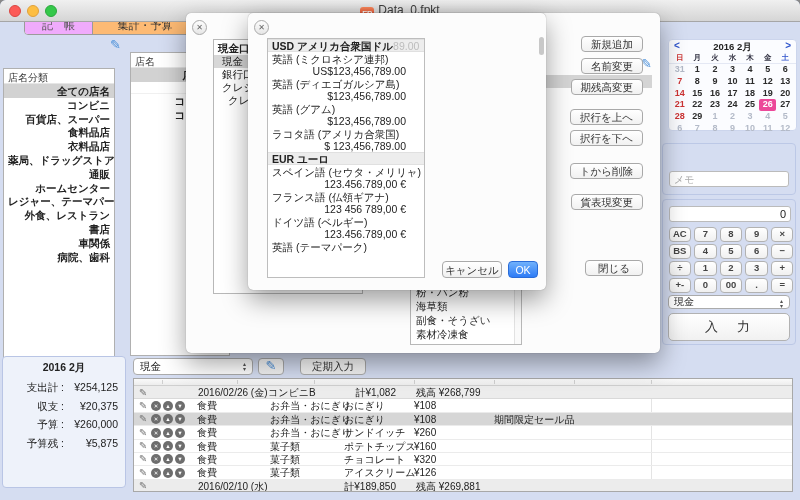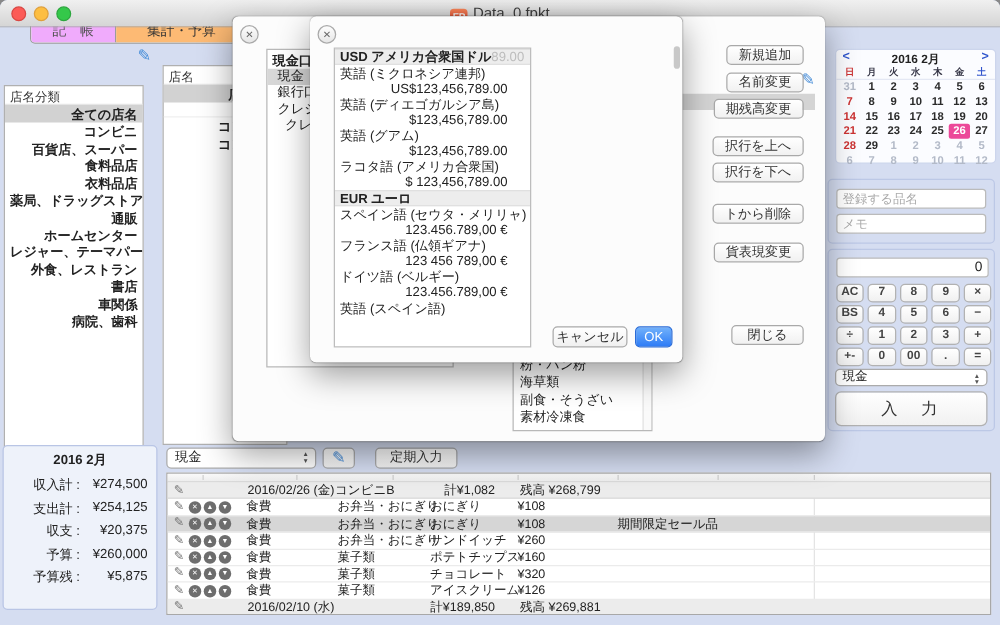--- a/index.html
+++ b/index.html
@@ -246,21 +246,20 @@
           <span class="cal-day muted">8</span>
           <span class="cal-day muted">9</span>
           <span class="cal-day muted">10</span>
           <span class="cal-day muted">11</span>
           <span class="cal-day muted">12</span>
         </div>
       </div>
   </div>
 
   <div class="group-box inputs-box">
-    <input class="text-input ti1" placeholder="登録する品名" style="">
     <input class="text-input ti2" placeholder="メモ" style="">
   </div>
 
   <div class="group-box calc-box">
     <div class="calc-display">0</div>
     <div class="keys">
         <div class="krow">
           <button class="key">AC</button>
           <button class="key">7</button>
           <button class="key">8</button>
@@ -295,24 +294,20 @@
     <span class="stepper">
         <span>▴</span>
         <span>▾</span>
       </span>
   </div>
   <div class="submit">入　力</div>
 
   <div class="summary">
     <div class="stitle">2016 2月</div>
     <div>
-        <div class="srow">
-          <span class="sl">収入計 :</span>
-          <span class="sv">¥274,500</span>
-        </div>
         <div class="srow">
           <span class="sl">支出計 :</span>
           <span class="sv">¥254,125</span>
         </div>
         <div class="srow">
           <span class="sl">収支 :</span>
           <span class="sv">¥20,375</span>
         </div>
         <div class="srow">
           <span class="sl">予算 :</span>
@@ -473,20 +468,20 @@
         <div class="cur-val">$ 123,456,789.00</div>
         <div class="cur-sec">
           <span>EUR ユーロ</span>
         </div>
         <div class="cur-name">スペイン語 (セウタ・メリリャ)</div>
         <div class="cur-val">123.456.789,00 €</div>
         <div class="cur-name">フランス語 (仏領ギアナ)</div>
         <div class="cur-val">123 456 789,00 €</div>
         <div class="cur-name">ドイツ語 (ベルギー)</div>
         <div class="cur-val">123.456.789,00 €</div>
-        <div class="cur-name">英語 (スペイン語)</div>
+        <div class="cur-name">英語 (テーマパーク)</div>
       </div>
     <div class="cur-scroll"></div>
     <button class="dlg-cancel">キャンセル</button>
     <button class="dlg-ok">OK</button>
   </div>
 
 </div>
 
 </body></html>

